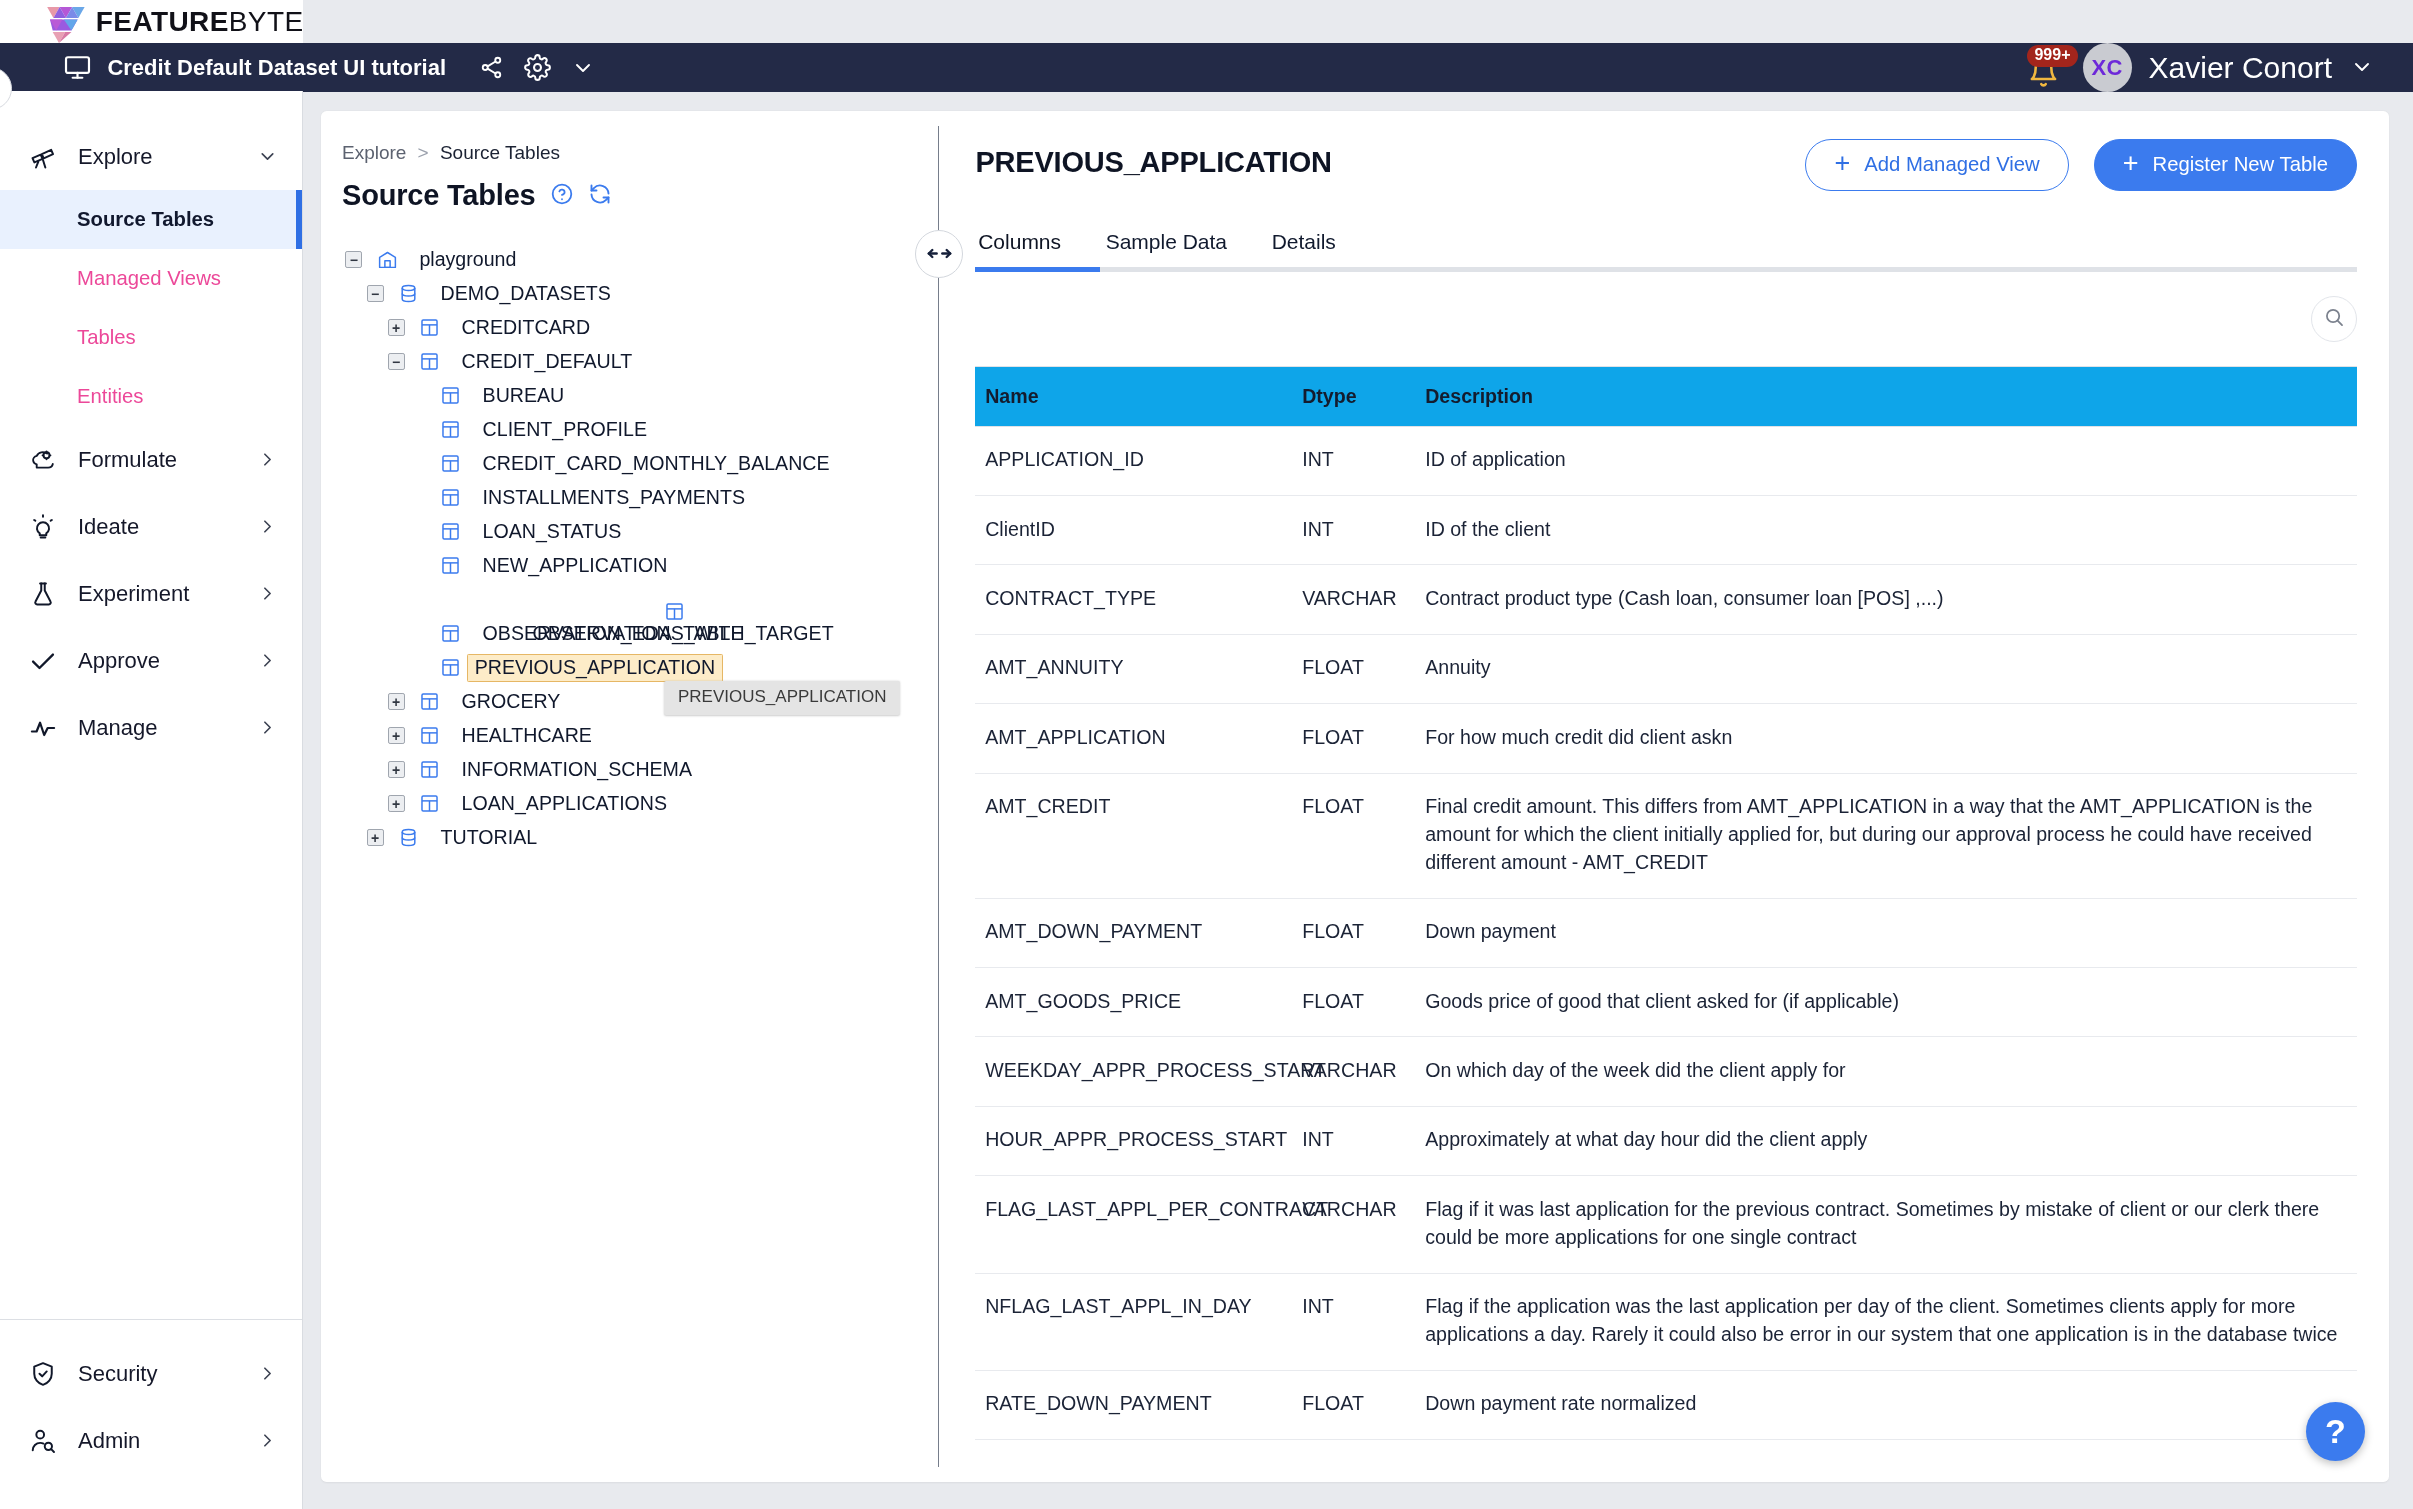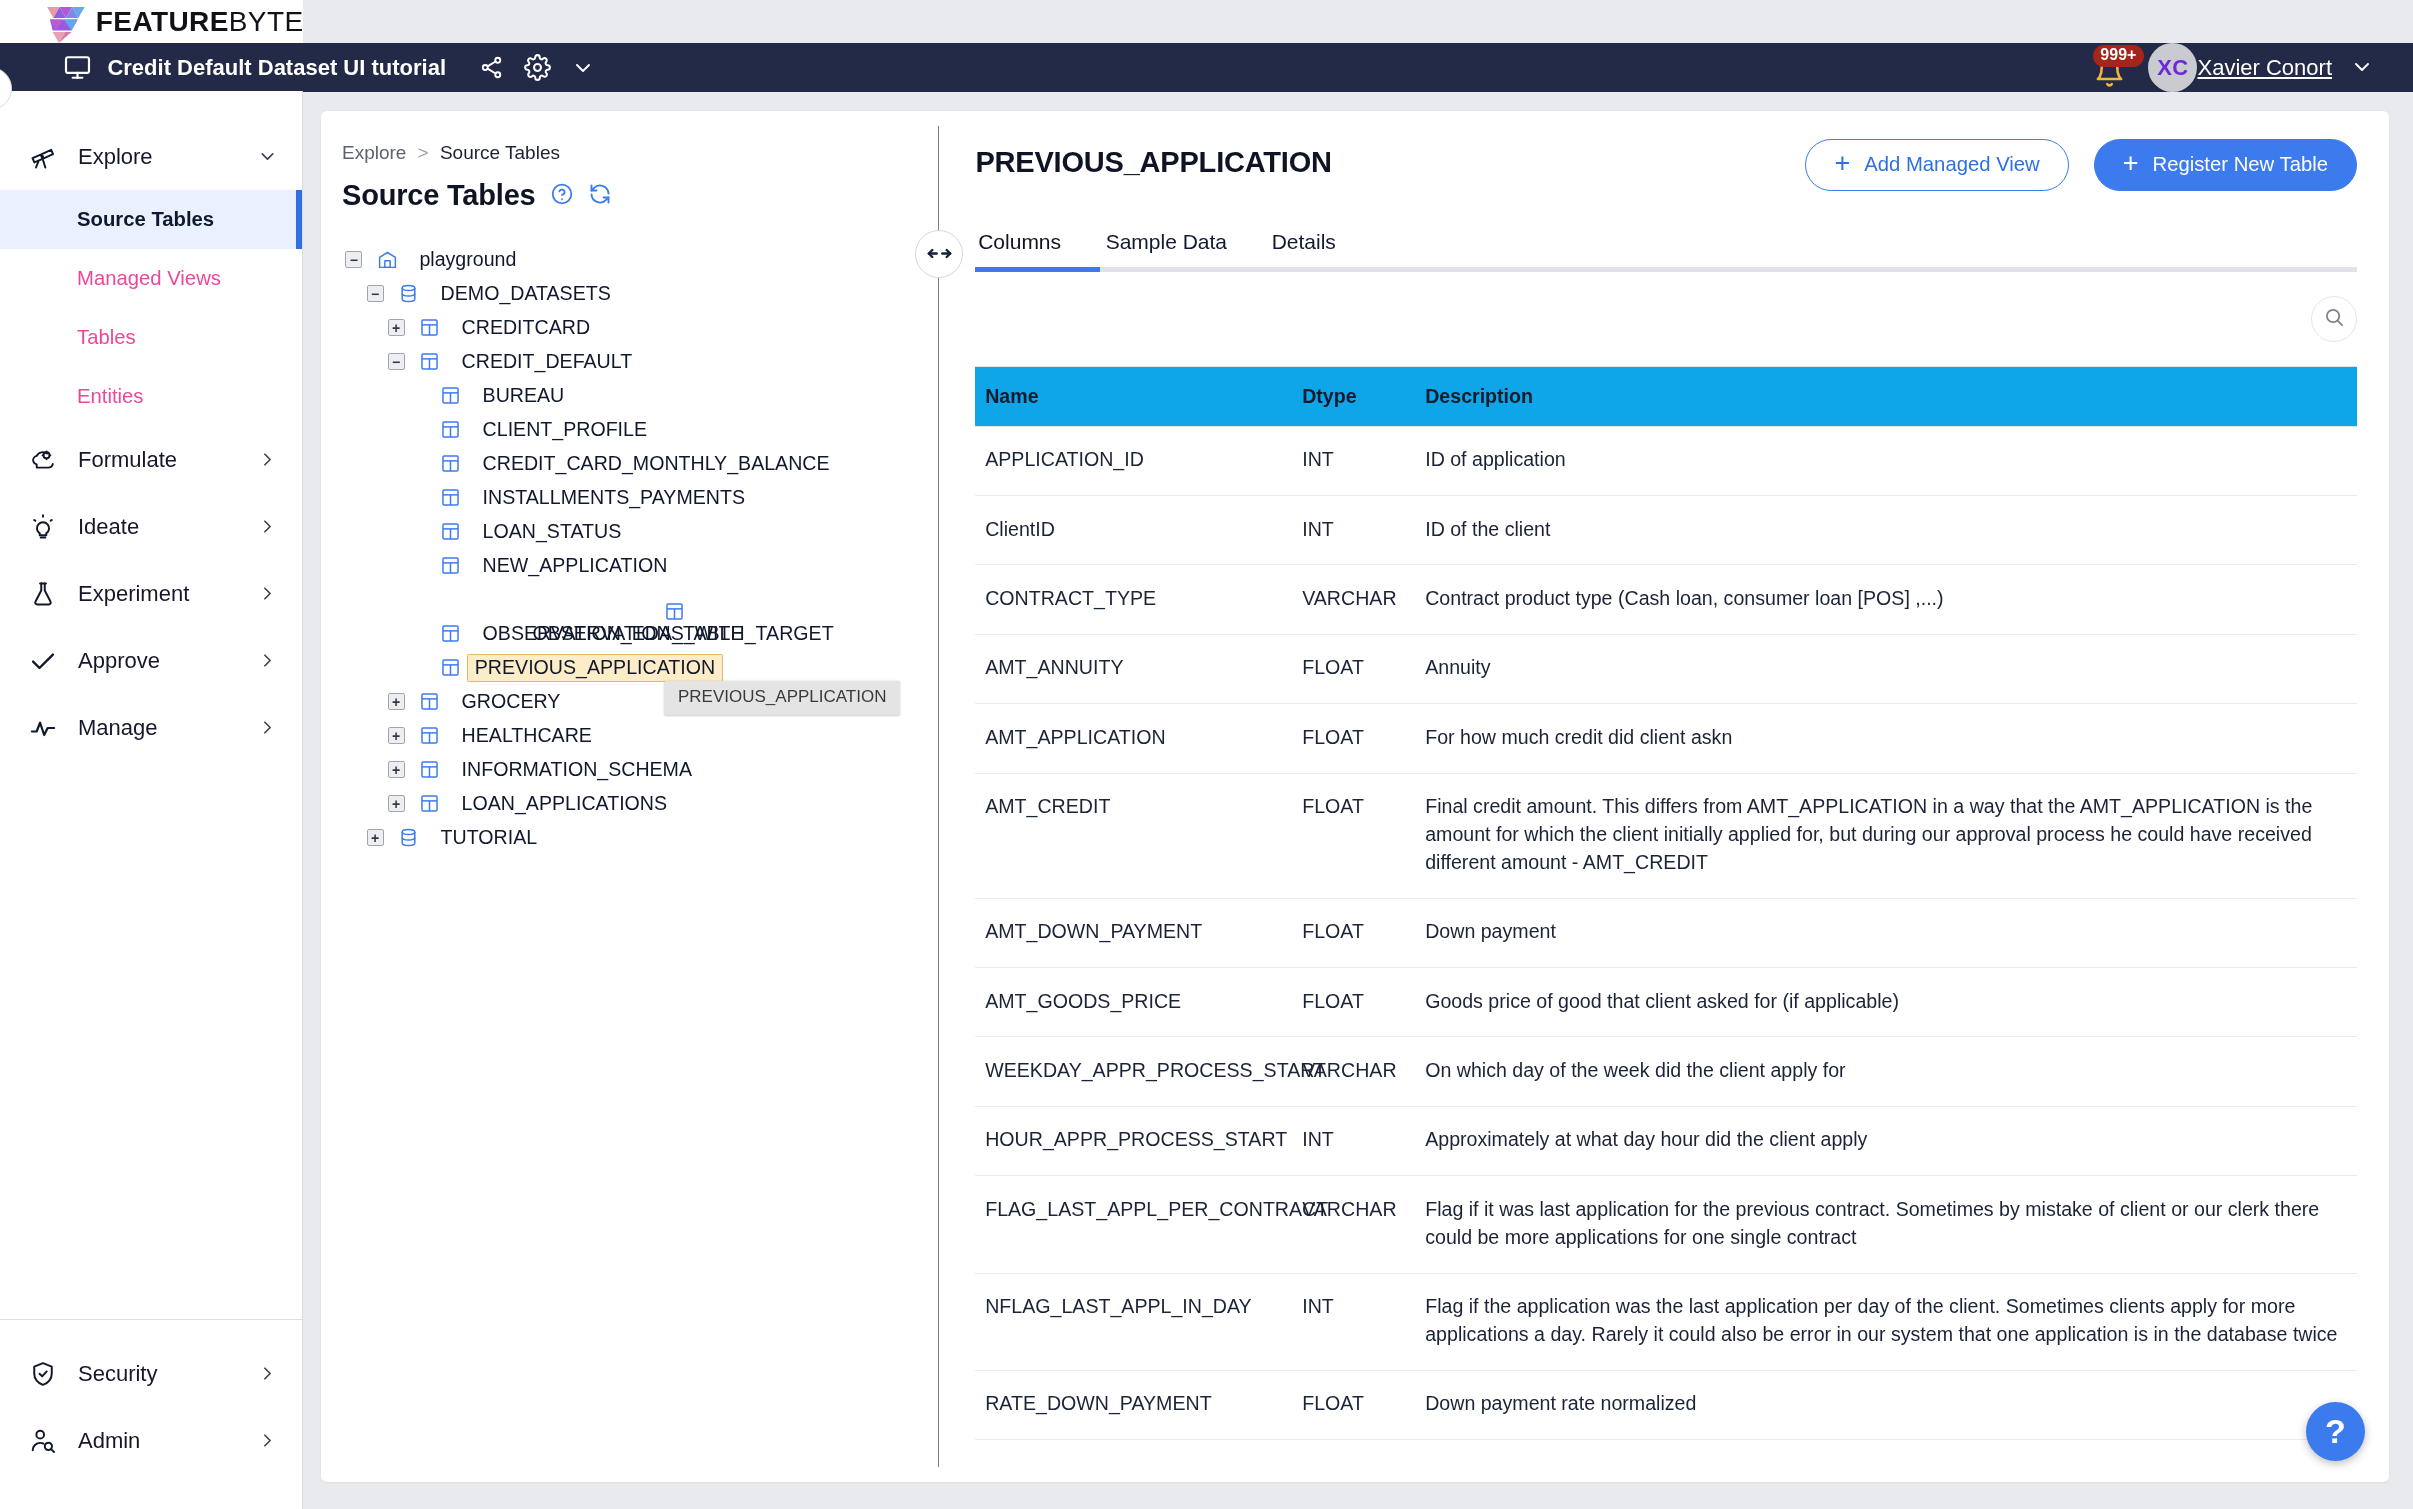--- a/index.html
+++ b/index.html
@@ -24,21 +24,21 @@
   .screen-icon { margin-left:63px; width:29px; height:29px; display:flex; align-items:center; justify-content:center; }
   .proj-title { color:#ffffff; font-size:22px; font-weight:700; margin-left:15.4px; white-space:nowrap; }
   .topicon { margin-left:18px; width:28px; height:28px; display:flex; align-items:center; justify-content:center; }
   .topicon.first { margin-left:31px; }
   .top-right { margin-left:auto; display:flex; align-items:center; padding-right:39px; }
   .bell-wrap { position:relative; width:42px; height:43px; margin-right:18px; }
   .badge { position:absolute; top:-1.4px; left:4.2px; background:#a3251c; color:#fff; font-size:16px; font-weight:700;
       border-radius:15.4px; padding:2.8px 7.7px 3.5px; line-height:1; z-index:3; }
   .avatar { width:49px; height:49px; border-radius:50%; background:#c9cbd1; color:#6d28d9;
       display:flex; align-items:center; justify-content:center; font-size:22px; font-weight:700; letter-spacing:0.4px;}
-  .uname { color:#fff; font-size:22px; white-space:nowrap;text-decoration:underline;}
+  .uname { color:#fff; font-size:30px; margin-left:17px; white-space:nowrap;}
   .caret-dn { margin-left:18px; }
 
   
   .sidebar { position:absolute; left:0; top:91px; width:303px; height:1418px; background:#fff;
       border-right:1.4px solid #d9dce1; display:flex; flex-direction:column; }
   .sb-top { flex:1; padding-top:32px; }
   .sb-group { display:flex; align-items:center; height:67px; padding-left:29px; padding-right:24px; cursor:pointer; }
   .sb-group .ic { width:32px; flex:none; display:flex; align-items:center; }
   .sb-group .lbl { font-size:22px; color:#15182a; margin-left:17px; flex:1; }
   .sb-group .chev { color:#3c4252; display:flex; align-items:center;}

